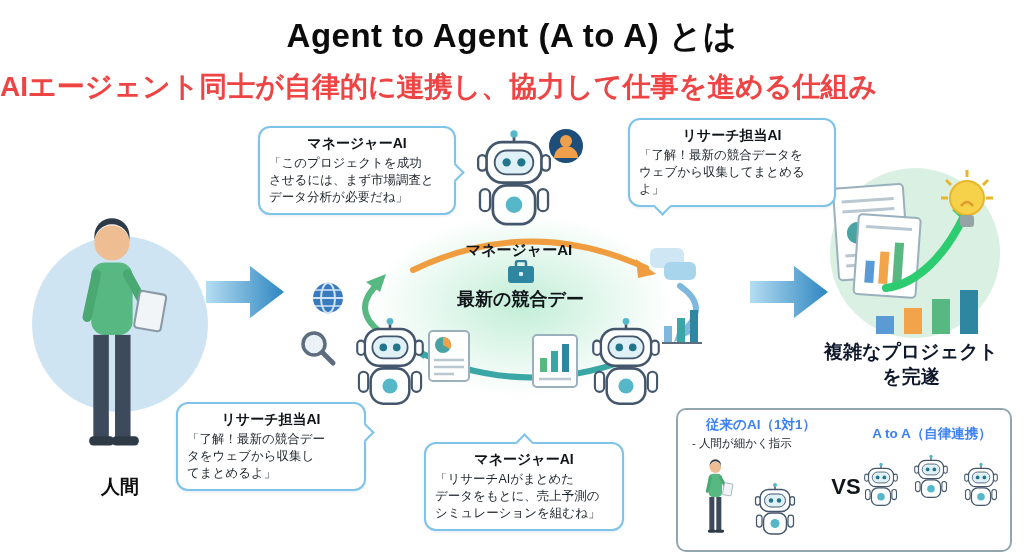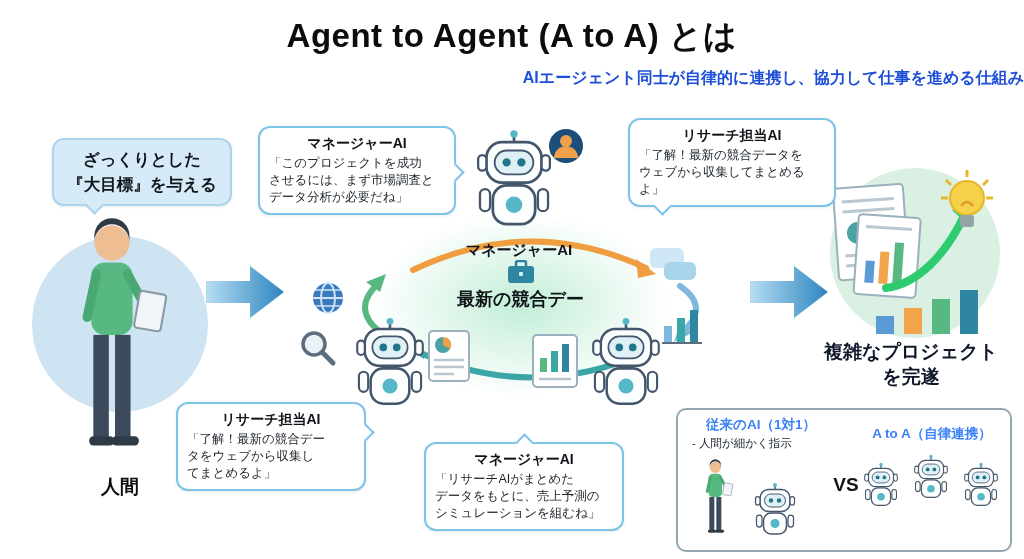--- a/index.html
+++ b/index.html
@@ -1,22 +1,22 @@
 <!DOCTYPE html>
 <html><head>
 <meta charset="utf-8">
 <style>
   * { margin:0; padding:0; box-sizing:border-box; }
   html,body { background:#ffffff; font-family:"Liberation Sans","DejaVu Sans",sans-serif; }
   .canvas { position:relative; width:1024px; height:559px; background:#ffffff; overflow:hidden; }
 
   .title { position:absolute; top:14px; left:0; width:100%; text-align:center;
            font-size:33px; font-weight:bold; color:#0c0c0c; letter-spacing:.5px; }
-  .subtitle { position:absolute; top:68px; left:0; width:100%; text-align:right;
-              font-size:16px; font-weight:bold; color:#1d4ed8; }
+  .subtitle { position:absolute; top:68px; left:0; width:100%; text-align:left;
+              font-size:28px; font-weight:bold; color:#ef4444; }
 
   .abs { position:absolute; }
 
   
   .bubble { position:absolute; background:#ffffff; border:2px solid #7ec3e8;
             border-radius:12px; padding:7px 9px; box-shadow:0 1px 3px rgba(40,90,130,.12); z-index:6; }
   .bubble .b-title { font-weight:bold; font-size:14px; text-align:center; color:#101418; margin-bottom:2px; }
   .bubble .b-text  { font-size:12.5px; line-height:1.35; color:#1d242b; white-space:pre-line; }
   .bubble-human { background:#d6eaf8; border-color:#aed3ec; }
   .bubble-human .b-text { font-size:16.5px; font-weight:bold; line-height:1.5; text-align:center; color:#10151a; }
@@ -43,21 +43,21 @@
   .result-circle { position:absolute; left:830px; top:168px; width:170px; height:170px;
                    border-radius:50%; background:#d9f0e2; z-index:1; }
   .result-label { position:absolute; left:798px; top:340px; width:226px; text-align:center;
                   font-size:19px; font-weight:bold; color:#0f172a; line-height:1.3; white-space:pre-line; }
 
   .compare-box { position:absolute; left:676px; top:408px; width:336px; height:144px;
                  background:#ffffff; border:2px solid #94a7b0; border-radius:10px; z-index:7; }
   .cmp-title { position:absolute; font-size:13.5px; font-weight:bold; color:#3b82f6; text-align:center; }
   .cmp-note  { position:absolute; font-size:11.5px; color:#202830; }
   .vs { position:absolute; left:148px; top:64px; width:40px; text-align:center;
-        font-size:19px; font-weight:bold; color:#10151a; }
+        font-size:22px; font-weight:bold; color:#10151a; }
 
   svg { display:block; }
   .z2{z-index:2;} .z3{z-index:3;} .z4{z-index:4;} .z6{z-index:6;}
 </style>
 </head>
 <body>
 
 <svg width="0" height="0" style="position:absolute">
   <defs>
     <linearGradient id="arrowGrad" x1="0" y1="0" x2="1" y2="0">
@@ -92,25 +92,20 @@
       <rect x="58" y="215" width="26" height="9" rx="4" fill="#2e3a46"></rect>
     </g>
   </defs>
 </svg>
 
 <div class="canvas">
 
   <div class="title">Agent to Agent (A to A) とは</div>
   <div class="subtitle">AIエージェント同士が自律的に連携し、協力して仕事を進める仕組み</div>
 
-  <div class="bubble bubble-human" style="left:52px; top:138px; width:180px;">
-    <div class="b-text">ざっくりとした
-『大目標』を与える</div>
-    <span class="tail tail-down" style="left:34px;"></span>
-  </div>
 
   <div class="human-circle"></div>
   <svg class="abs z2" style="left:52px; top:214px;" width="124" height="248" viewBox="0 0 120 240">
       <use href="#person"></use>
     </svg>
   <div class="human-label">人間</div>
 
   <svg class="abs z3" style="left:206px; top:262px;" width="80" height="60" viewBox="0 0 80 60">
     <polygon points="0,19 44,19 44,4 78,30 44,56 44,41 0,41" fill="url(#arrowGrad)"></polygon>
   </svg>

